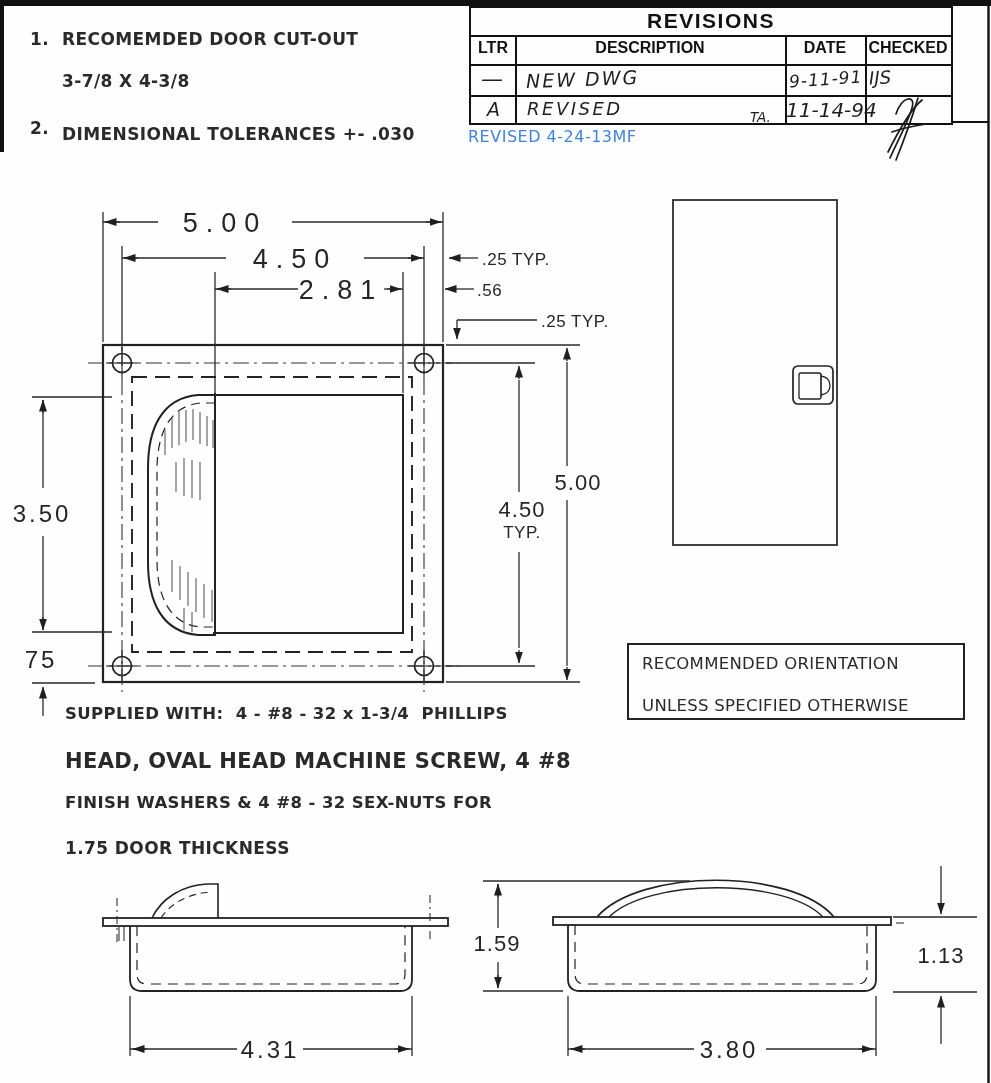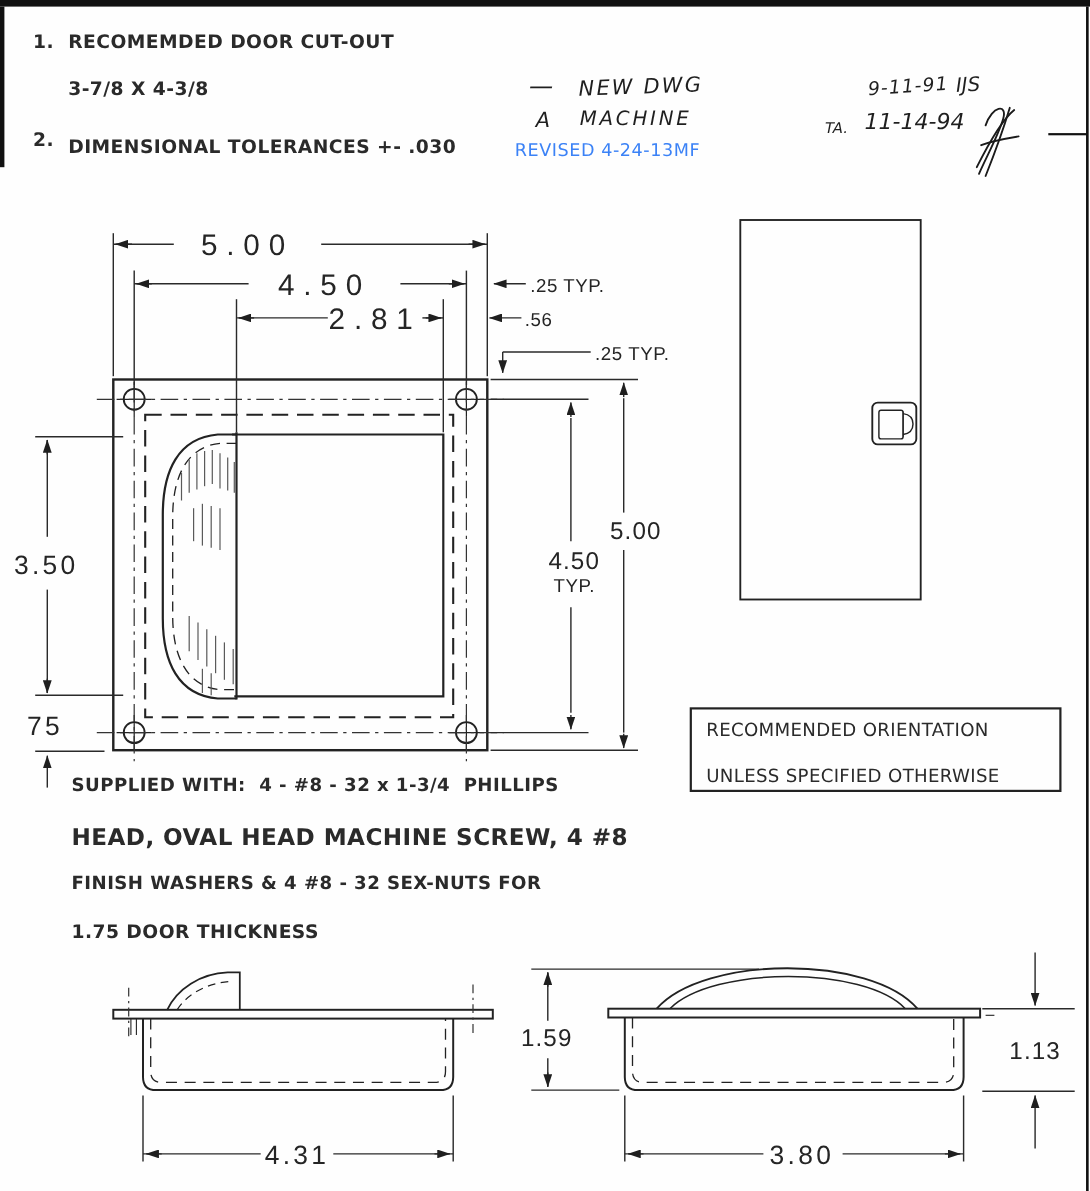--- a/index.html
+++ b/index.html
@@ -248,28 +248,40 @@
   </svg>
 
   <div>
     <div class="abs note" style="left:30px;top:29px">1.</div>
     <div class="abs note" style="left:62px;top:29px">RECOMEMDED DOOR CUT-OUT</div>
     <div class="abs note" style="left:62px;top:71px">3-7/8 X 4-3/8</div>
     <div class="abs note" style="left:30px;top:118px">2.</div>
     <div class="abs note" style="left:62px;top:124px">DIMENSIONAL TOLERANCES +- .030</div>
   </div>
 
+  <div class="abs rev-table">
+    <div class="rev-title">REVISIONS</div>
+    <div class="hline" style="top:56px"></div>
+    <div class="hline" style="top:87px"></div>
+    <div class="vline" style="left:44px"></div>
+    <div class="vline" style="left:314px"></div>
+    <div class="vline" style="left:394px"></div>
+    <div class="hcell" style="left:0;width:44px">LTR</div>
+    <div class="hcell" style="left:44px;width:270px">DESCRIPTION</div>
+    <div class="hcell" style="left:314px;width:80px">DATE</div>
+    <div class="hcell" style="left:394px;width:86px">CHECKED</div>
+  </div>
 
   <div>
     <div class="abs hw" style="left:481px;top:66px;font-size:22px">—</div>
     <div class="abs hw" style="left:526px;top:68px;font-size:19px;letter-spacing:2px;transform:rotate(-2deg)">NEW DWG</div>
     <div class="abs hw" style="left:789px;top:69px;font-size:17px;letter-spacing:1px;transform:rotate(-4deg)">9-11-91</div>
     <div class="abs hw" style="left:869px;top:67px;font-size:18px;transform:rotate(-3deg)">IJS</div>
     <div class="abs hw" style="left:487px;top:98px;font-size:19px">A</div>
-    <div class="abs hw" style="left:527px;top:98px;font-size:18px;letter-spacing:2.5px">MACHINE</div>
+    <div class="abs hw" style="left:527px;top:98px;font-size:18px;letter-spacing:2.5px">REVISED</div>
     <div class="abs hw" style="left:750px;top:109px;font-size:13.5px">TA.</div>
     <div class="abs hw" style="left:786px;top:98px;font-size:20px">11-14-94</div>
     <svg class="abs" style="left:880px;top:88px" width="70" height="78">
       <g stroke="#1b1b1b" stroke-width="1.7" fill="none" stroke-linecap="round">
         <path d="M16,26 C22,8 36,6 32,20 C28,34 18,52 10,70"></path>
         <path d="M8,64 C20,40 32,20 42,12"></path>
         <path d="M38,10 C32,30 24,52 16,72"></path>
         <path d="M12,44 C22,40 34,38 46,36"></path>
       </g>
     </svg>

